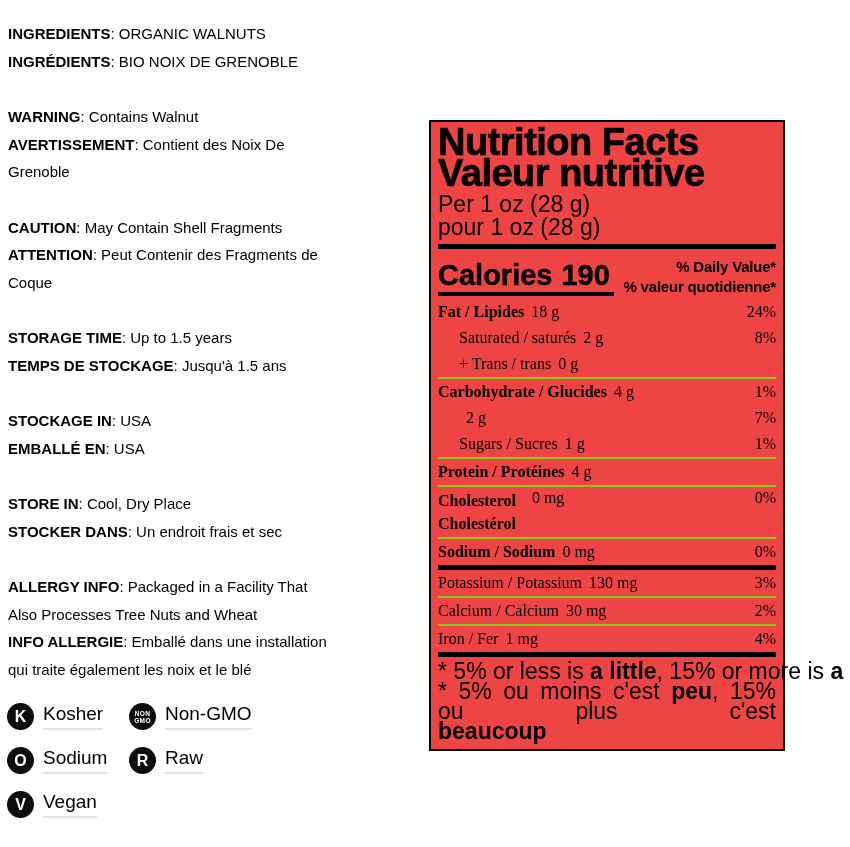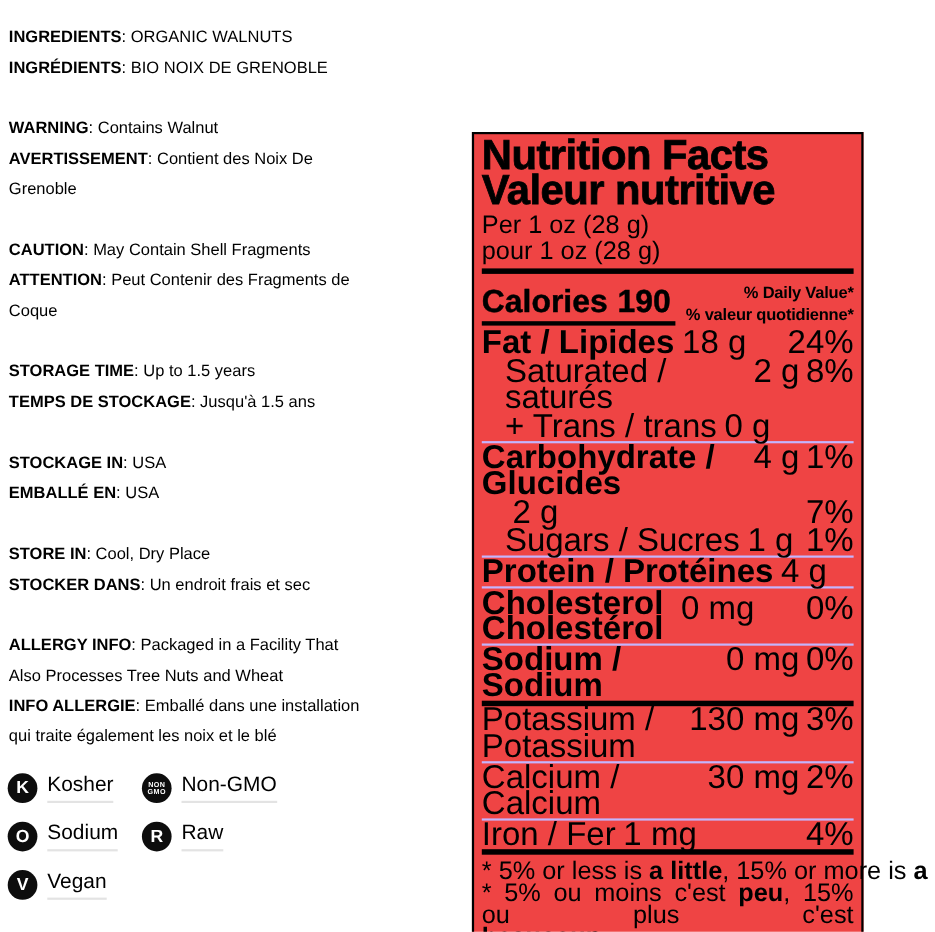--- a/index.html
+++ b/index.html
@@ -34,26 +34,26 @@
               -webkit-text-stroke:0.7px #000; }
   .nf-title.second { margin-bottom:4px; }
   .nf-serving { font-size:23px; line-height:23px; }
   .nf-thickrule { height:5px; background:#000; margin:5px 0 4px 0; }
   .nf-calrow { display:flex; justify-content:space-between; align-items:flex-end; margin-bottom:3px; }
   .nf-cal { font-size:29px; font-weight:bold; line-height:31px; -webkit-text-stroke:0.4px #000;
             border-bottom:4px solid #000; padding:0 4px 1px 0; white-space:nowrap; }
   .nf-cal .calval { margin-left:9px; }
   .nf-dvh { text-align:right; font-size:15px; font-weight:bold; line-height:19.5px;
             letter-spacing:-0.2px; padding-top:4px; white-space:nowrap; }
-  .nf-rows { font-size:30px; }
+  .nf-rows { font-size:16px;font-family:Liberation Serif, serif; }
   .row { display:flex; align-items:baseline; padding:1px 0; line-height:24px; }
   .row .amt { margin-left:7px; white-space:nowrap; }
   .row .dv { margin-left:auto; padding-left:6px; }
   .ind { padding-left:21px; }
-  .bb2 { border-bottom:2px solid #c4b5fd; }
+  .bb2 { border-bottom:2px solid #84cc16; }
   .bb5 { border-bottom:5px solid #000; }
   .row-chol { display:flex; align-items:flex-start; padding:2px 0; }
   .chol-names div { font-weight:bold; line-height:23px; }
   .row-chol .amt { margin-left:16px; }
   .row-chol .dv { margin-left:auto; }
   .nf-foot { font-size:23px; line-height:20px; padding-top:4px; }
   .foot-en { white-space:nowrap; }
   .foot-fr1 { text-align:justify; text-align-last:justify; }
 </style>
 </head>

